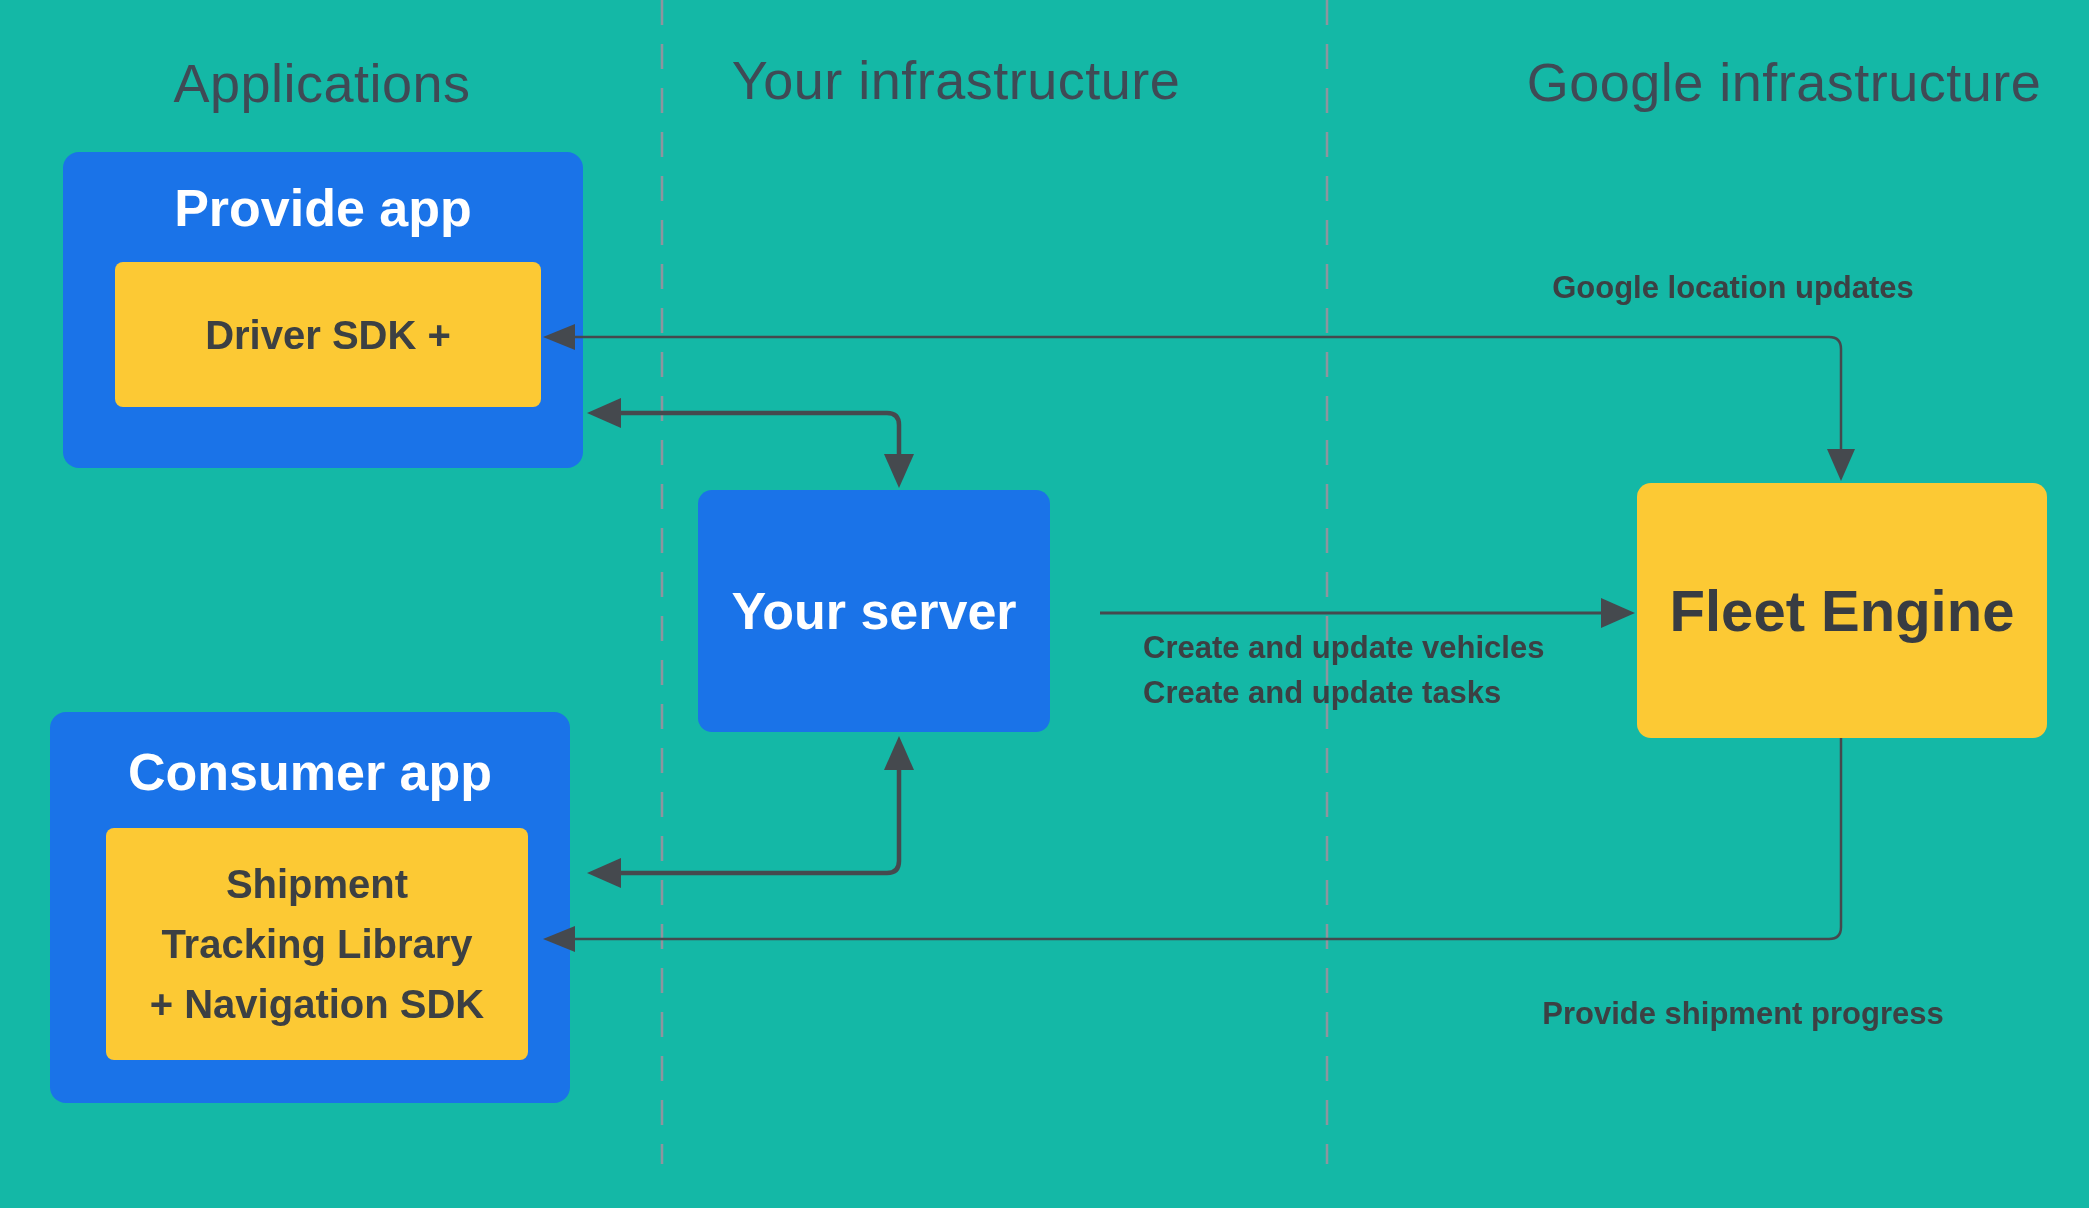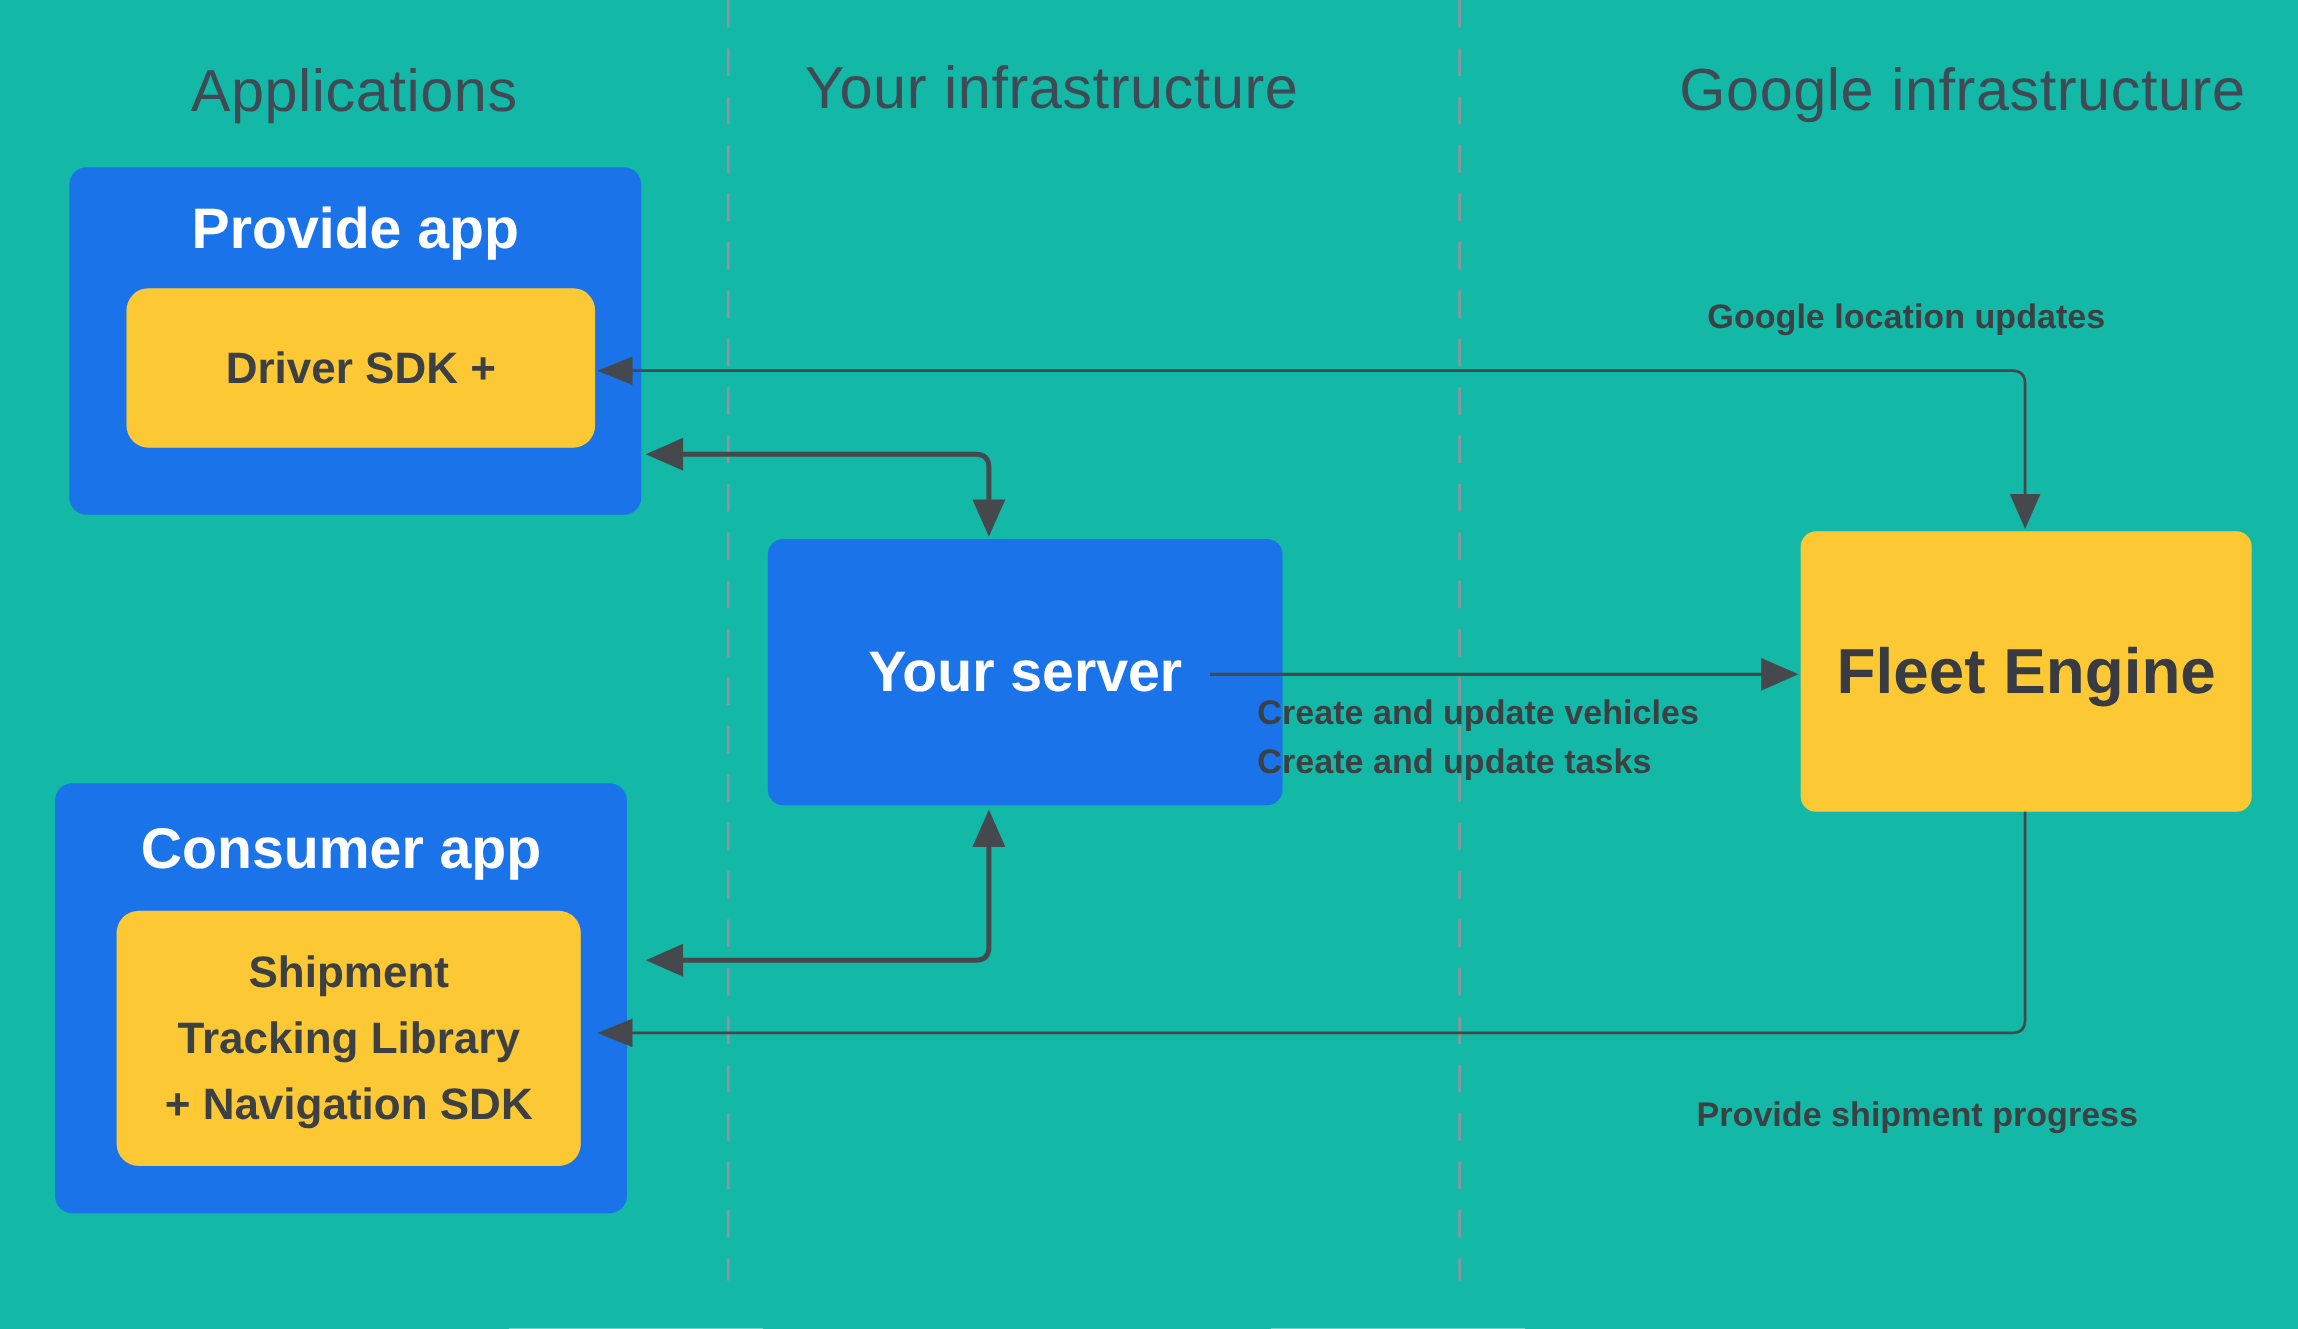--- a/index.html
+++ b/index.html
@@ -44,21 +44,21 @@
     left: 0; right: 0;
     text-align: center;
     font-size: 52px;
     font-weight: 700;
     color: #ffffff;
     white-space: nowrap;
   }
   .box-yellow {
     position: absolute;
     background: #fcc934;
-    border-radius: 20px;
+    border-radius: 8px;
     display: flex;
     flex-direction: column;
     align-items: center;
     justify-content: center;
   }
   .box-yellow .sdk-line {
     font-size: 40px;
     font-weight: 700;
     line-height: 60px;
     color: #3c4043;
@@ -111,21 +111,21 @@
 
   <div class="box-blue" style="left:50px; top:712px; width:520px; height:391px;">
     <div class="title" style="top:30px;">Consumer app</div>
     <div class="box-yellow" style="left:56px; top:116px; width:422px; height:232px;">
       <div class="sdk-line">Shipment</div>
       <div class="sdk-line">Tracking Library</div>
       <div class="sdk-line">+ Navigation SDK</div>
     </div>
   </div>
 
-  <div class="box-solo blue" style="left:698px; top:490px; width:468px; height:242px;">
+  <div class="box-solo blue" style="left:698px; top:490px; width:352px; height:242px;">
     <div class="solo-title">Your server</div>
   </div>
 
   <div class="box-solo yellow" style="left:1637px; top:483px; width:410px; height:255px;">
     <div class="solo-title">Fleet Engine</div>
   </div>
 
   <svg class="layer-svg" width="2089" height="1208" viewBox="0 0 2089 1208">
 
     <g stroke="#8e959e" stroke-width="2.5" stroke-dasharray="25 19" fill="none">

